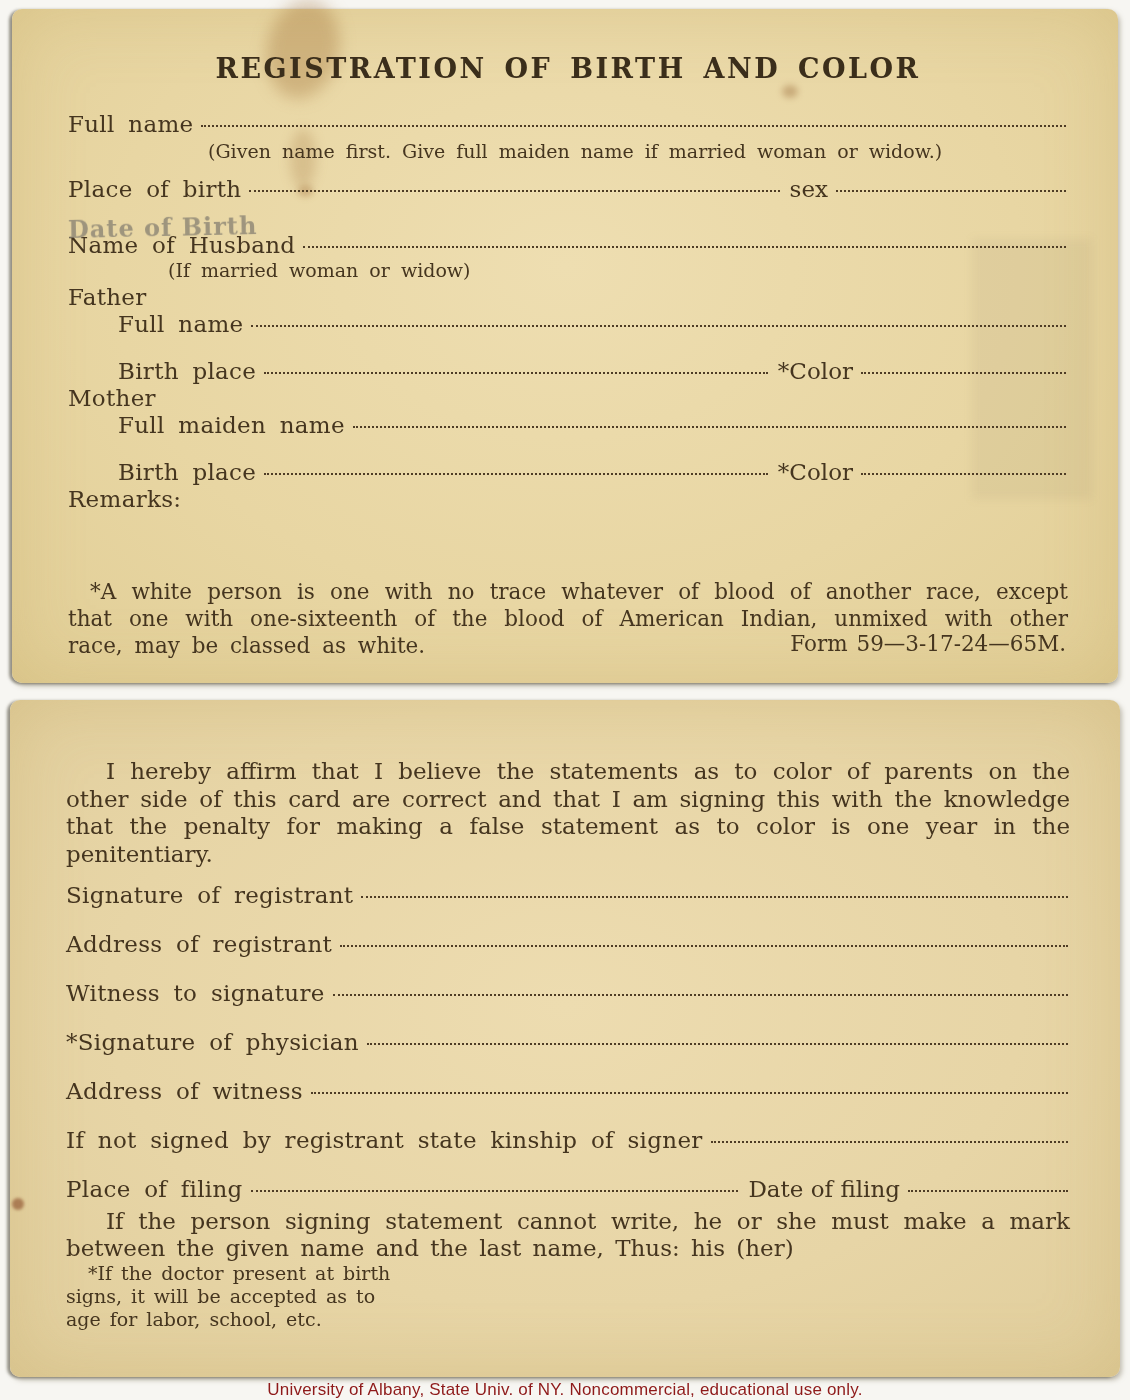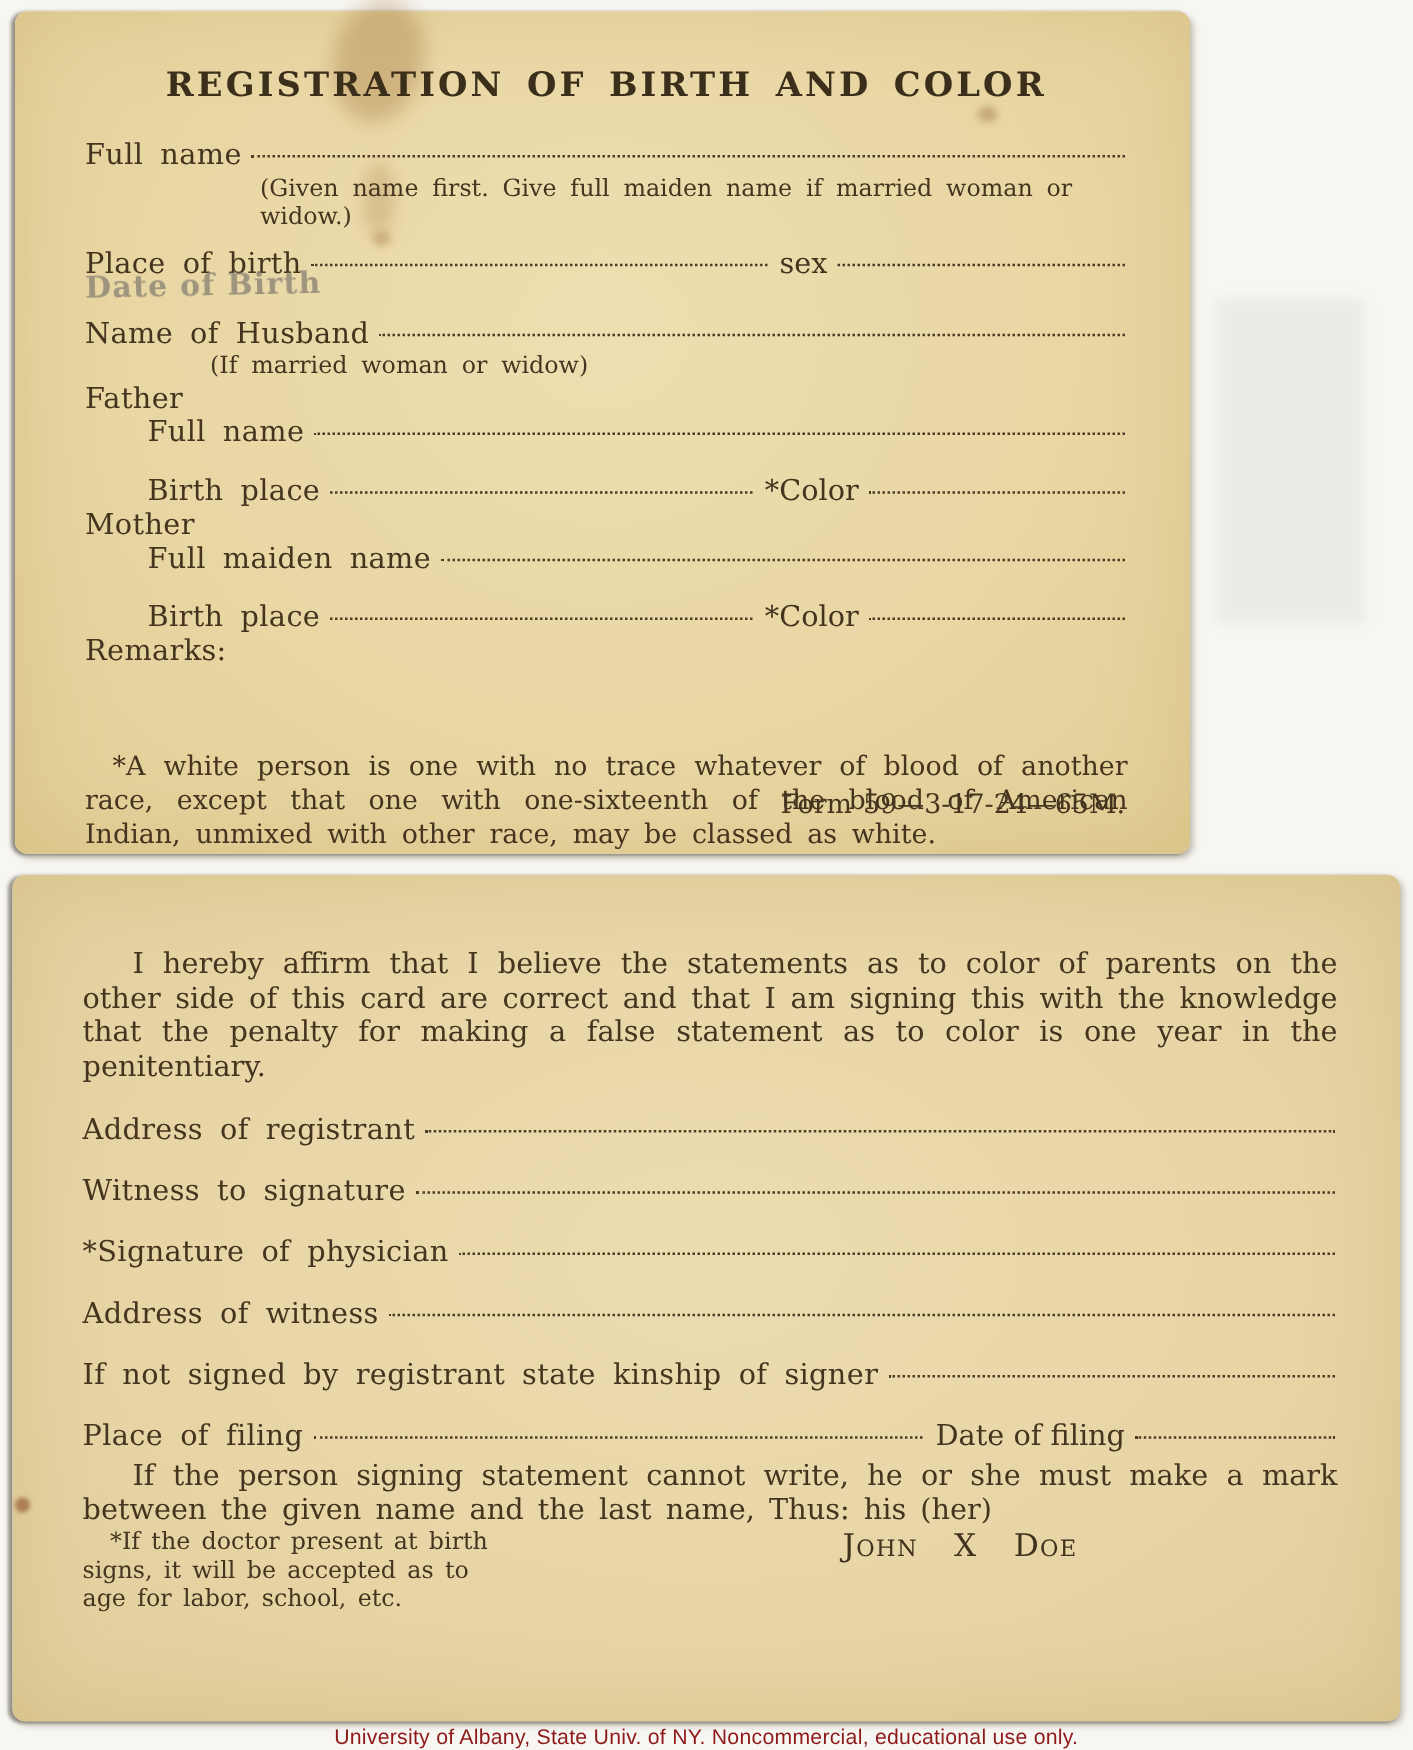--- a/index.html
+++ b/index.html
@@ -9,21 +9,21 @@
     font-family:"DejaVu Serif", serif;
     color:#45351f;
     overflow:hidden;
   }
   .card {
     position:absolute;
     border-radius:10px;
     box-shadow:-3px 1px 3px rgba(75,70,55,.55), 2px 3px 5px rgba(135,128,105,.5), inset 0 0 70px rgba(190,160,90,.28);
   }
   .card1 {
-    left:12px; top:9px; width:940px; height:674px;
+    left:12px; top:9px; width:1106px; height:674px;
     background:radial-gradient(ellipse at 50% 38%, #eedeb1 0%, #e8d6a3 58%, #e1ce96 100%);
   }
   .card2 {
     left:10px; top:700px; width:1110px; height:677px;
     background:radial-gradient(ellipse at 50% 45%, #eddcb0 0%, #e7d5a6 58%, #e0cd9b 100%);
   }
   .inner { position:relative; height:100%; padding:0 50px 0 56px; box-sizing:border-box; overflow:hidden; }
 
   .title {
     margin:44px 0 0; text-align:center;
@@ -163,20 +163,24 @@
     <p class="footnote">*A white person is one with no trace whatever of blood of another race, except that one with one-sixteenth of the blood of American Indian, unmixed with other race, may be classed as white.</p>
     <div class="form-no">Form 59—3-17-24—65M.</div>
   </div>
 </div>
 
 <div class="card card2">
   <div class="stain s4"></div>
   <div class="inner">
     <p class="affirm">I hereby affirm that I believe the statements as to color of parents on the other side of this card are correct and that I am signing this with the knowledge that the penalty for making a false statement as to color is one year in the penitentiary.</p>
 
+    <div class="row row2 first">
+      <span class="label">Signature of registrant</span>
+      <span class="dots end"></span>
+    </div>
 
     <div class="row row2">
       <span class="label">Address of registrant</span>
       <span class="dots end"></span>
     </div>
 
     <div class="row row2">
       <span class="label">Witness to signature</span>
       <span class="dots end"></span>
     </div>
@@ -201,19 +205,18 @@
       <span class="dots"></span>
       <span class="mid-label">Date of filing</span>
       <span class="dots w160 end"></span>
     </div>
 
     <p class="mark-para">If the person signing statement cannot write, he or she  must make a mark between the given name and the last name, Thus:  his (her)</p>
 
     <div class="bottom">
       <div class="doctor-note">*If the doctor present at birth signs, it will be accepted as to age for labor, school, etc.</div>
       <div class="mark-block">
-        <div class="mark-name">John X Doe</div>
       </div>
     </div>
   </div>
 </div>
 
 <div class="caption">University of Albany, State Univ. of NY. Noncommercial, educational use only.</div>
 
 </body></html>

